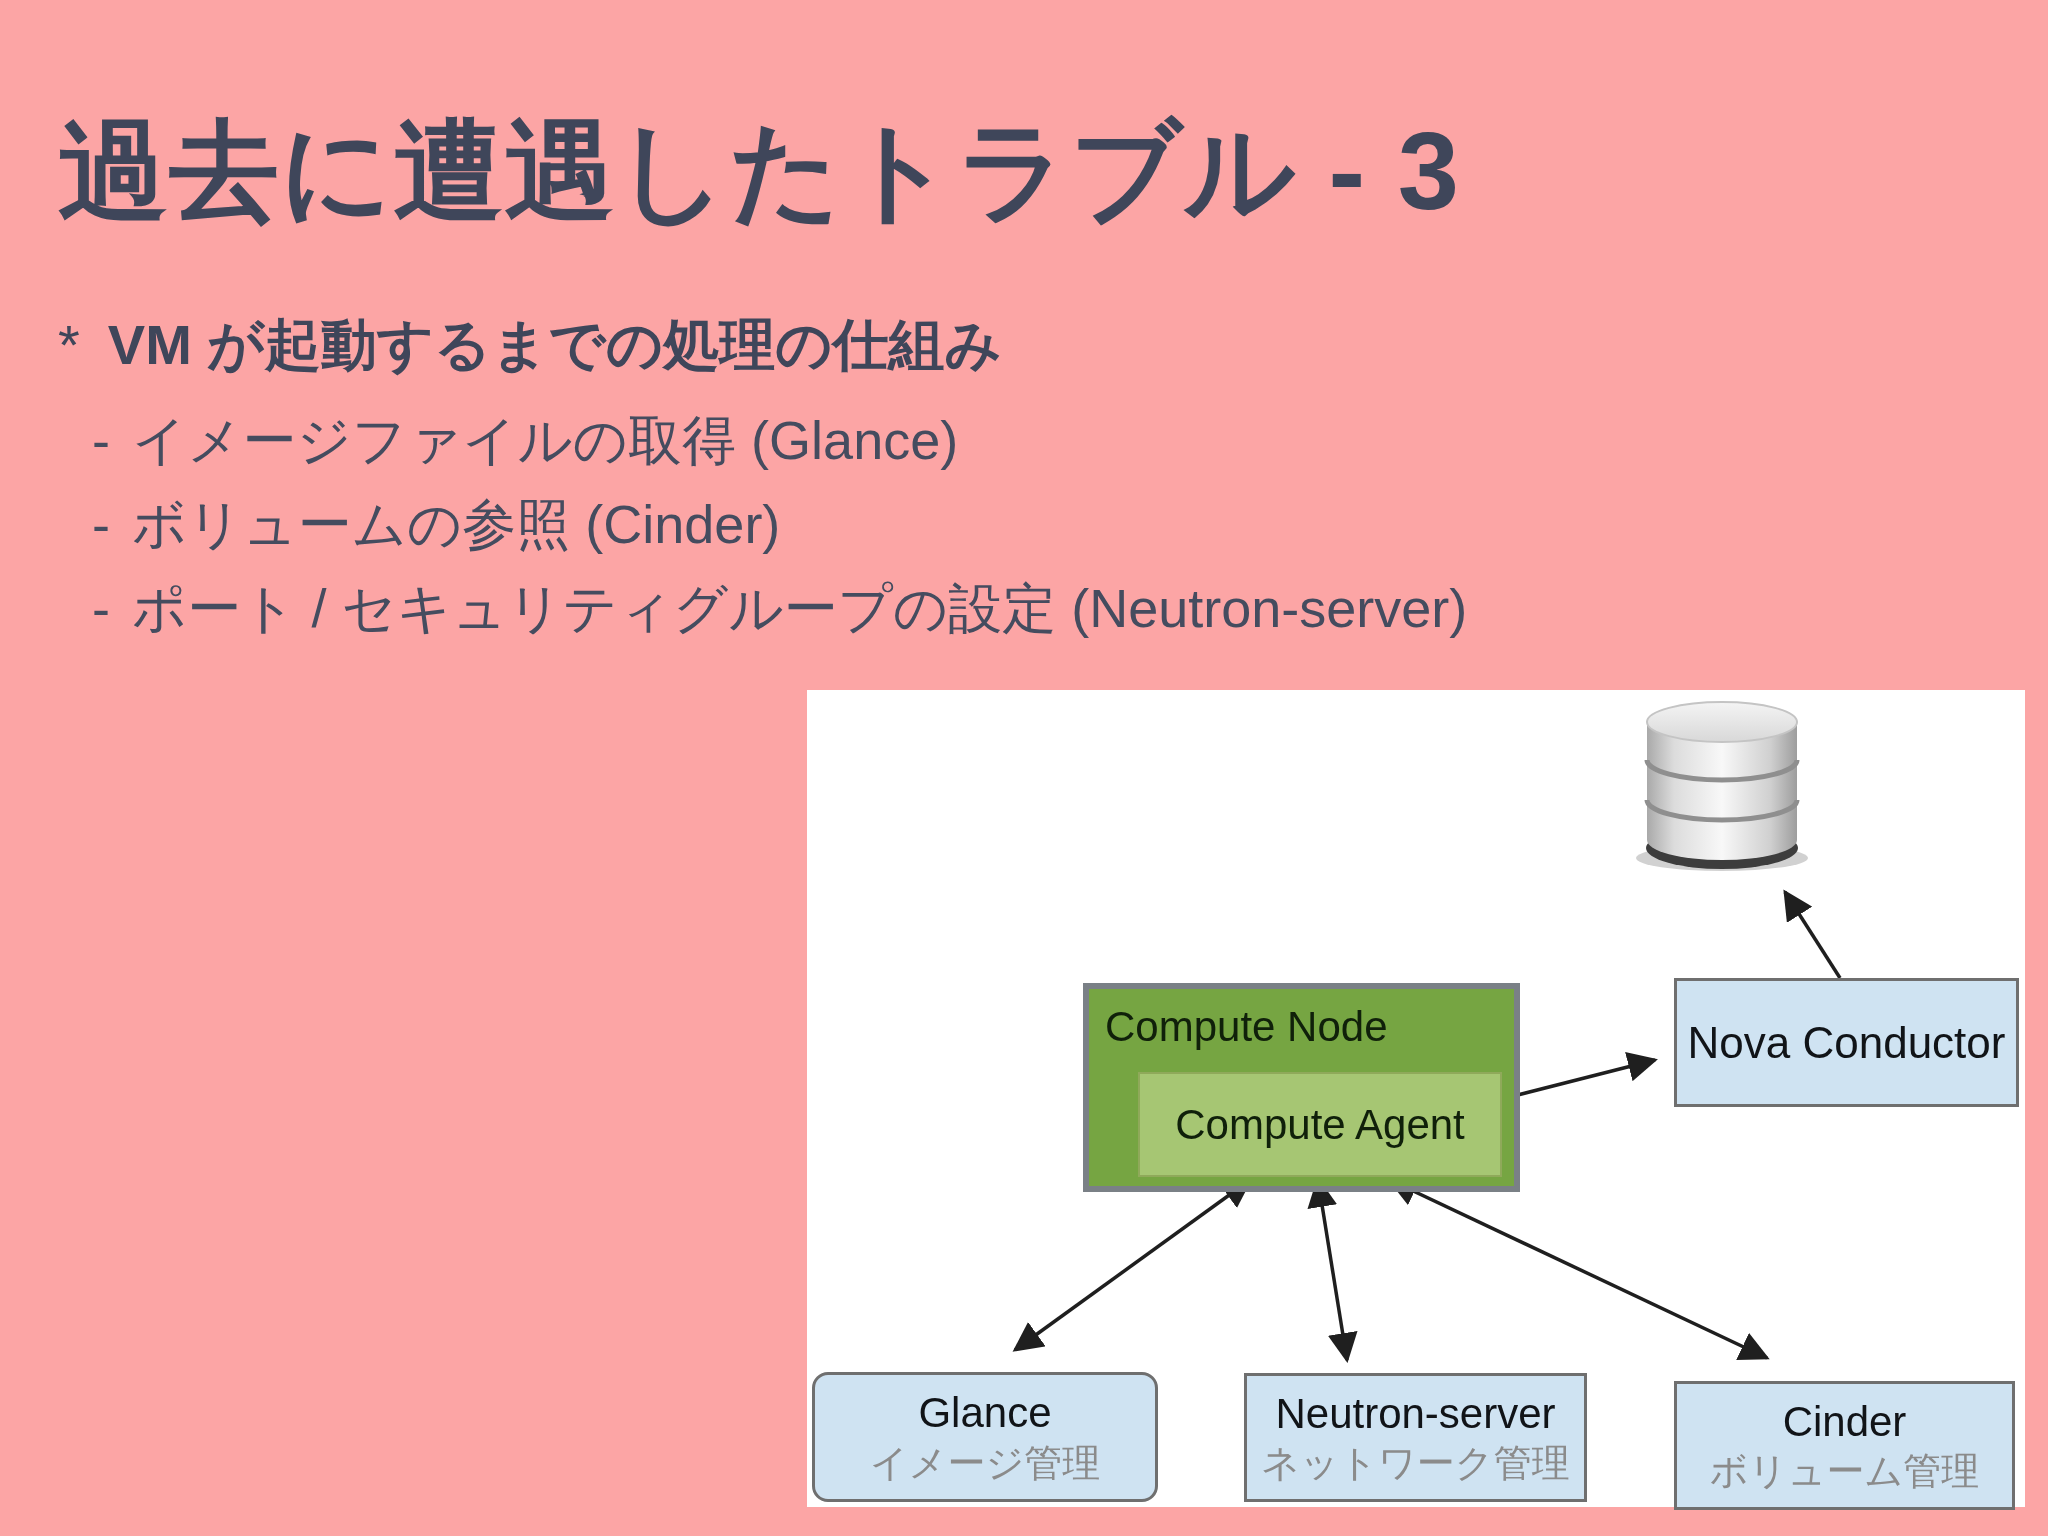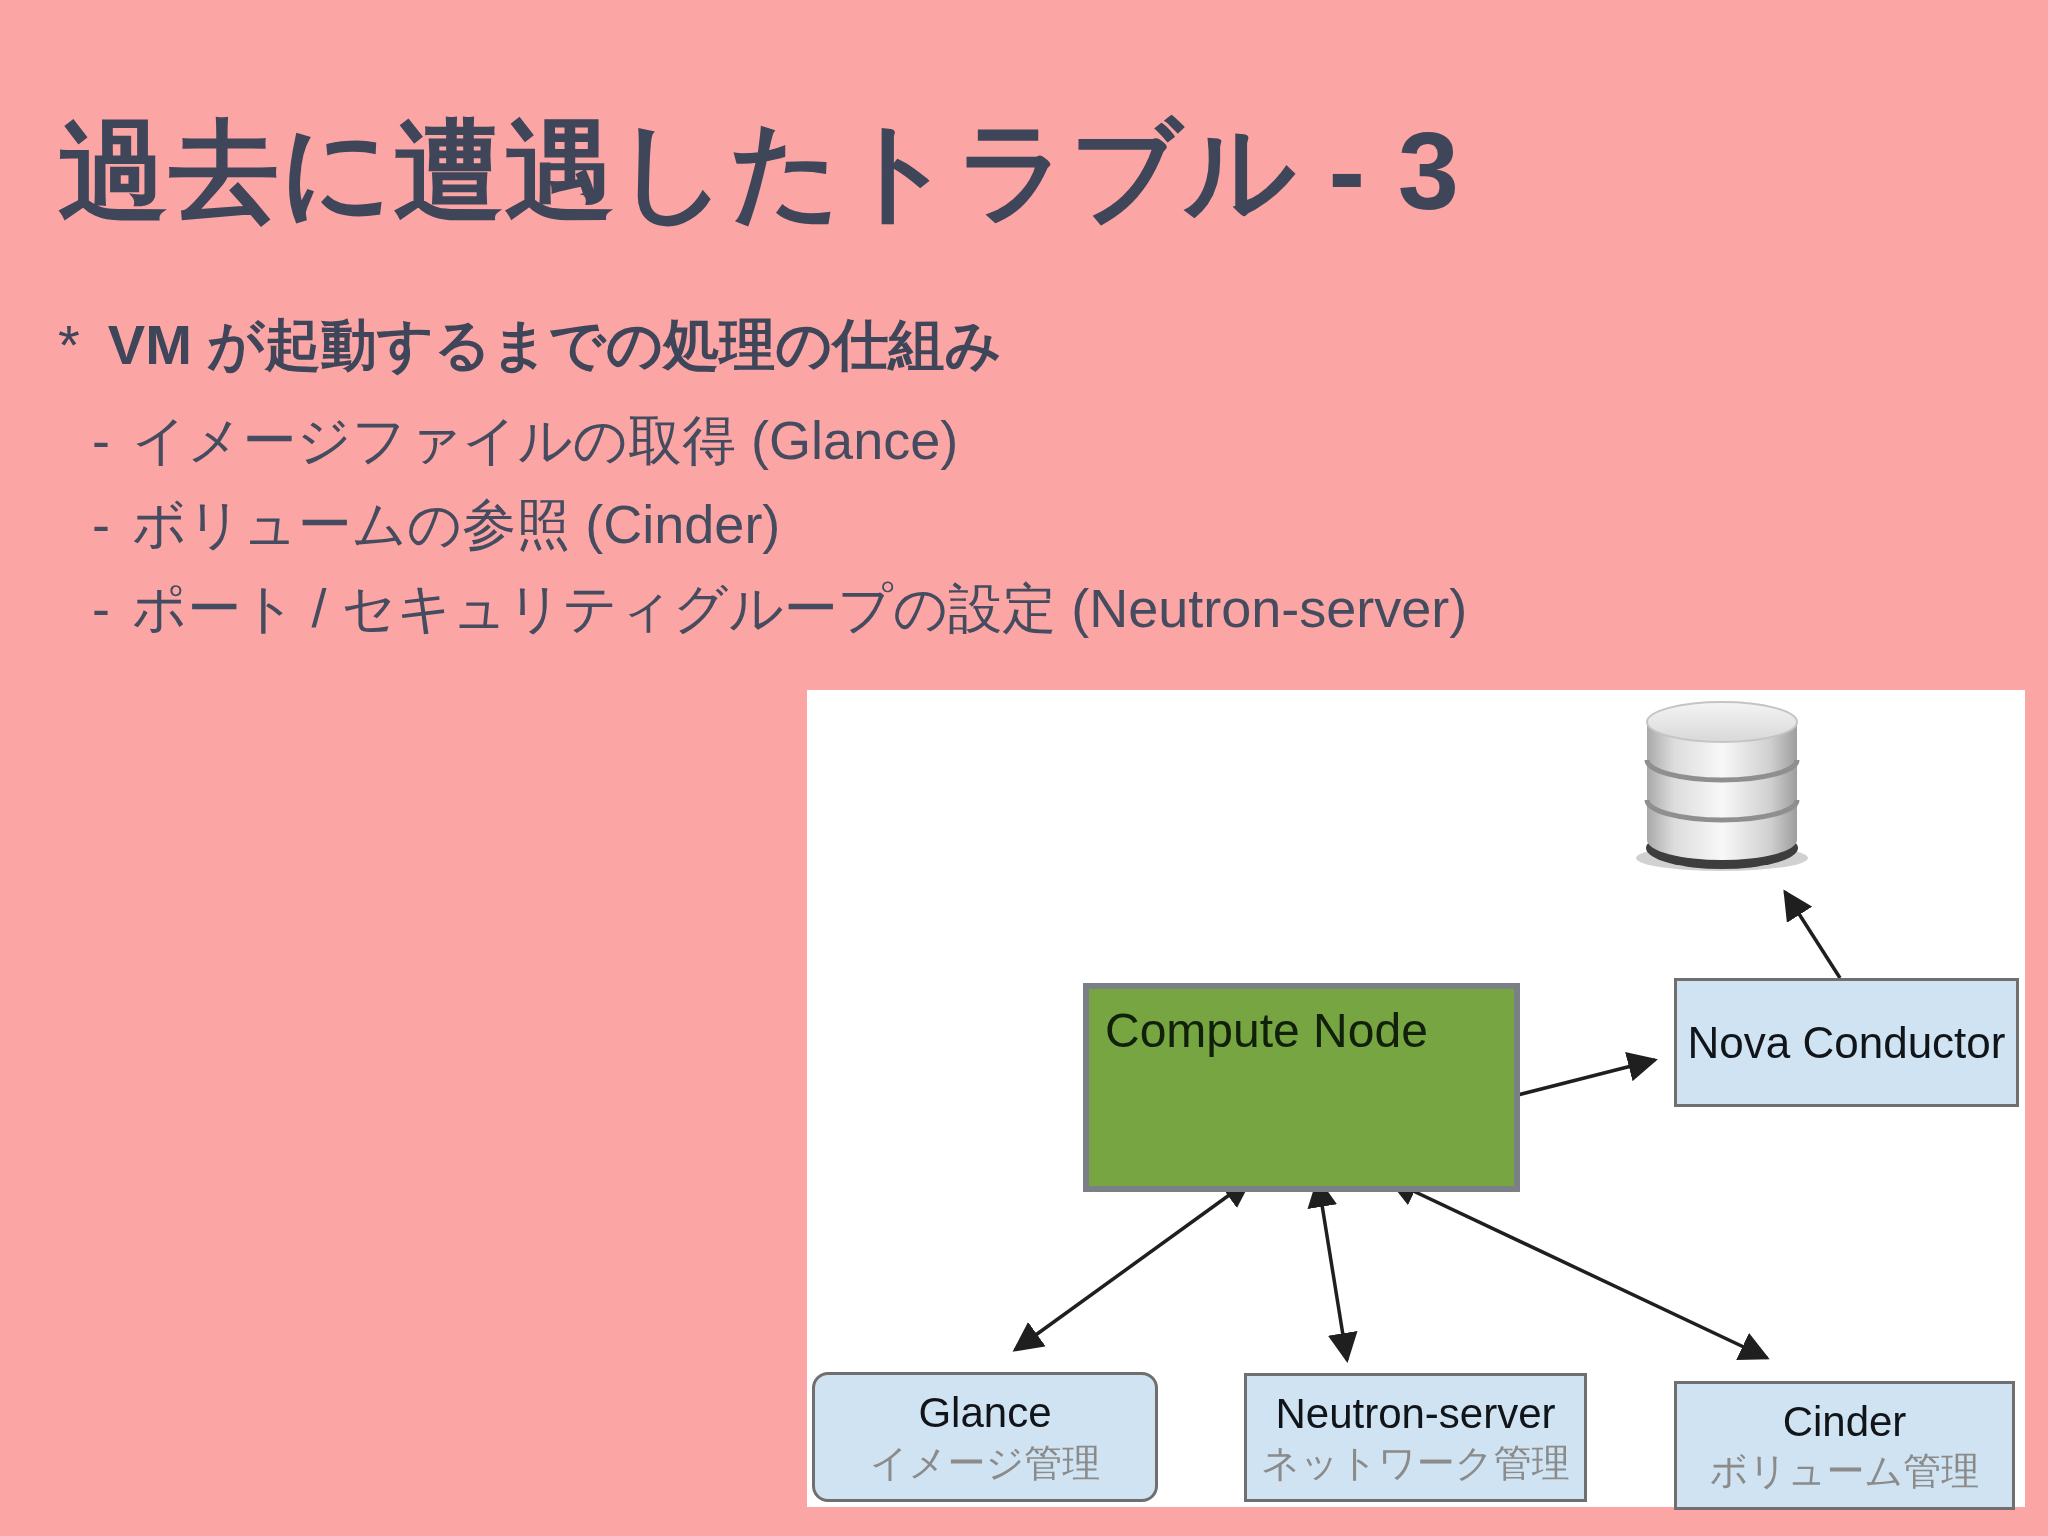--- a/index.html
+++ b/index.html
@@ -33,21 +33,21 @@
     background:#ffffff;
   }
   .panel svg{position:absolute;left:0;top:0;width:100%;height:100%;}
   .dbox{position:absolute;box-sizing:border-box;}
   .node-box{
     left:276px;top:293px;width:437px;height:209px;
     background:#76a542;border:6px solid #7a8086;
   }
   .node-label{
     position:absolute;left:16px;top:14px;
-    font-size:48px;font-weight:400;color:#10200a;white-space:nowrap;
+    font-size:42px;font-weight:400;color:#10200a;white-space:nowrap;
   }
   .agent-box{
     position:absolute;left:49px;top:83px;width:364px;height:105px;
     box-sizing:border-box;background:#a6c673;border:2px solid #8fa95a;
     display:flex;align-items:center;justify-content:center;
   }
   .agent-box span{font-size:42px;color:#10200a;white-space:nowrap;}
   .blue-box{
     background:#cfe3f2;border:3px solid #6f6f6f;
     display:flex;flex-direction:column;align-items:center;justify-content:center;
@@ -118,20 +118,23 @@
 
       <line x1="1033" y1="288" x2="978" y2="202" stroke="#1f1f1f" stroke-width="3.5" marker-end="url(#ah)"></line>
       <line x1="683" y1="412" x2="848" y2="370" stroke="#1f1f1f" stroke-width="3.5" marker-end="url(#ah)"></line>
       <line x1="443" y1="490" x2="208" y2="660" stroke="#1f1f1f" stroke-width="3.5" marker-start="url(#ah)" marker-end="url(#ah)"></line>
       <line x1="511" y1="490" x2="540" y2="670" stroke="#1f1f1f" stroke-width="3.5" marker-start="url(#ah)" marker-end="url(#ah)"></line>
       <line x1="583" y1="490" x2="960" y2="668" stroke="#1f1f1f" stroke-width="3.5" marker-start="url(#ah)" marker-end="url(#ah)"></line>
     </svg>
 
     <div class="dbox node-box">
       <div class="node-label">Compute Node</div>
+      <div class="agent-box">
+        <span>Compute Agent</span>
+      </div>
     </div>
 
     <div class="dbox blue-box nova-box">
       <span>Nova Conductor</span>
     </div>
 
     <div class="dbox blue-box svc-glance">
       <div class="svc-name">Glance</div>
       <div class="svc-cap">イメージ管理</div>
     </div>

